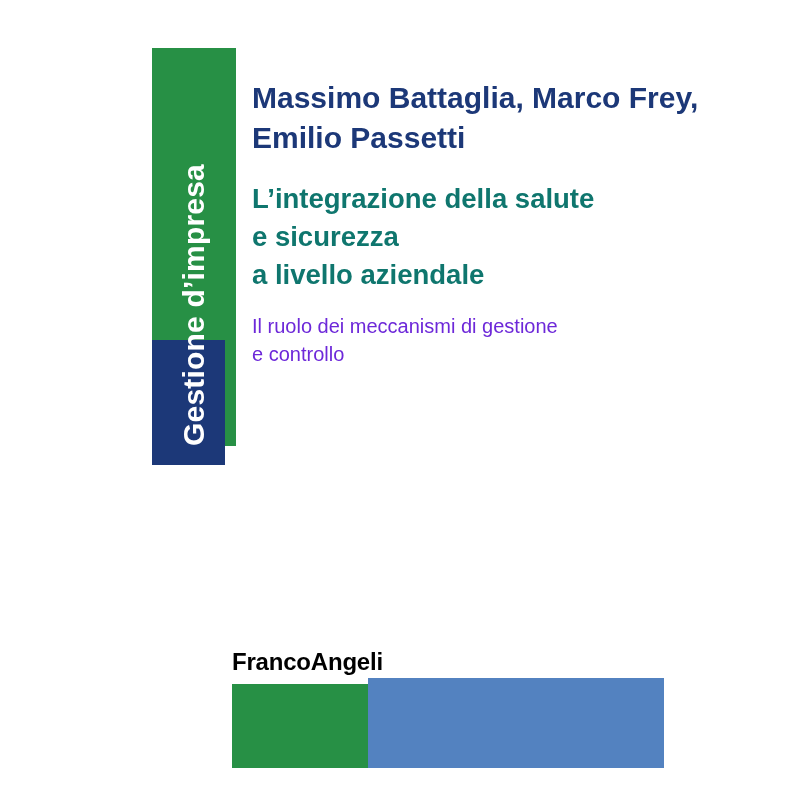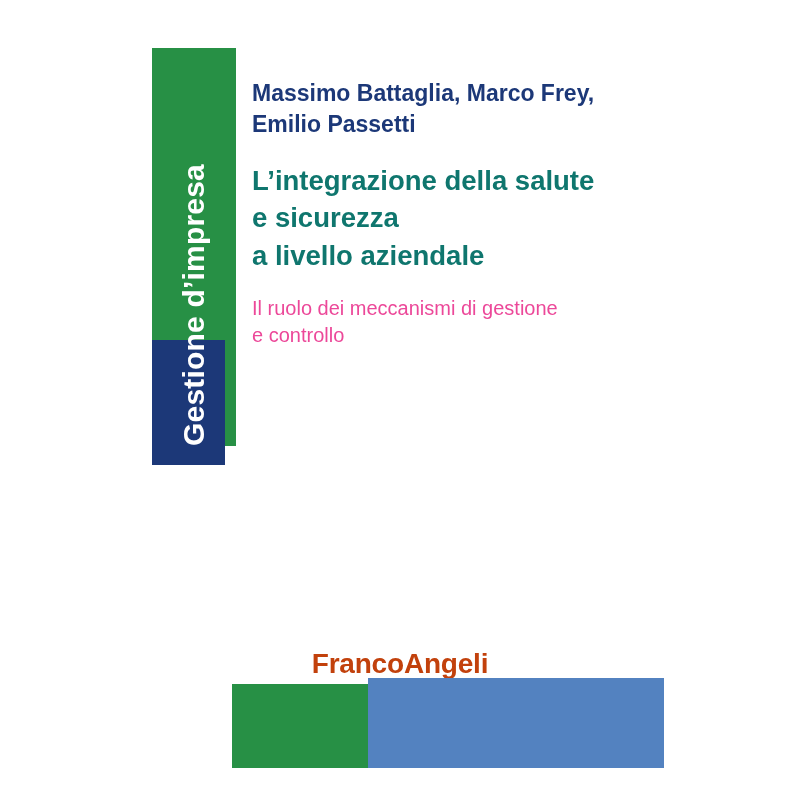--- a/index.html
+++ b/index.html
@@ -73,49 +73,49 @@
   
   .text-block {
     position: absolute;
     left: 252px;
     top: 78px;
     width: 480px;
   }
   .authors {
     color: #1c3878;
     font-weight: bold;
-    font-size: 23px;
+    font-size: 30px;
     line-height: 1.34;
     margin: 0 0 22px 0;
   }
   .title {
     color: #0f766e;
     font-weight: bold;
     font-size: 27.5px;
     line-height: 1.37;
     margin: 0 0 20px 0;
   }
   .subtitle {
-    color: #ec4899;
+    color: #6d28d9;
     font-size: 20px;
     line-height: 1.38;
     margin: 0;
     font-weight: normal;
   }
 
   
   .publisher {
     position: absolute;
     left: 232px;
     top: 648px;
     width: 336px;
-    text-align: center;
-    color: #c2410c;
+    text-align: left;
+    color: #000000;
     font-weight: bold;
-    font-size: 28px;
+    font-size: 24px;
     letter-spacing: -0.2px;
   }
   .publisher .franco { font-weight: bold; }
 
   
   .bar-green {
     position: absolute;
     left: 232px;
     top: 684px;
     width: 136px;

